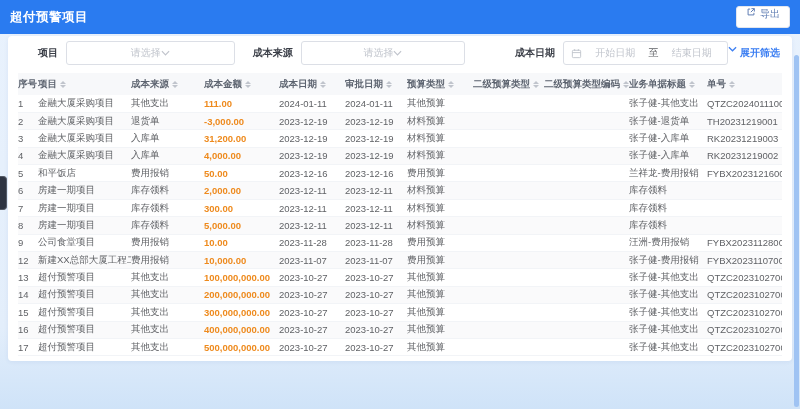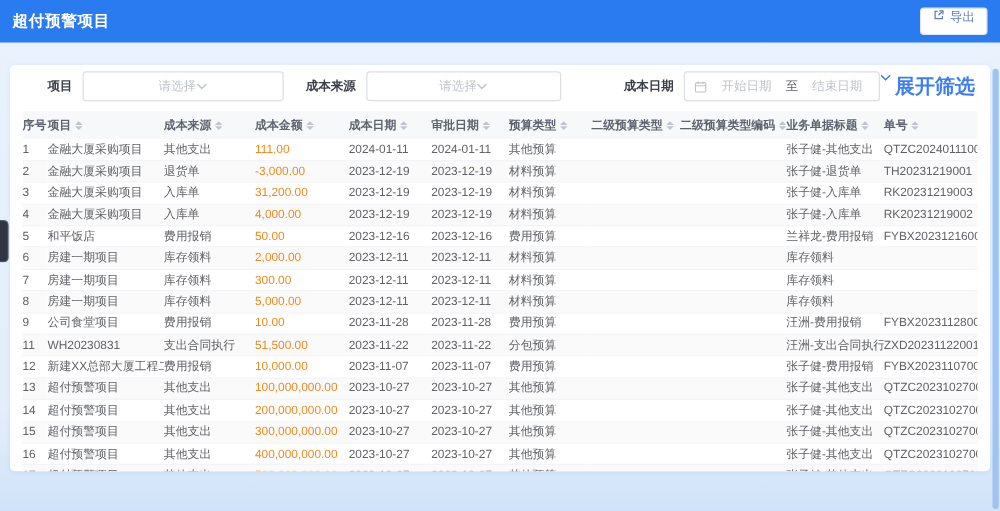--- a/index.html
+++ b/index.html
@@ -19,42 +19,41 @@
     background: #fff; border: 1px solid #e2e6ee; border-radius: 3px;
     height: 22px; padding: 0 9px; display: flex; gap: 4px;
     font-size: 10px; color: #5f7db3; cursor: pointer;
   }
   .export-btn svg { width: 10px; height: 10px; stroke: #5f7db3; fill: none; stroke-width: 1.2; }
   
   .card {
     position: absolute; left: 8px; right: 8px; top: 36px; height: 325px;
     background: #fff; border-radius: 4px; box-shadow: 0 1px 4px rgba(40,90,160,.08);
     overflow: hidden;
-    margin-top: 16px;
   }
   
   .filter-row { display: flex; align-items: center; padding: 5px 12px 0 20px; height: 29px; }
   .f-label { font-size: 10px; color: #3b3f48; font-weight: 600; white-space: nowrap; margin-right: 8px; }
   .select {
     height: 24px; border: 1px solid #dcdfe6; border-radius: 3px; background: #fff;
     display: flex; align-items: center; justify-content: center;
     padding: 0 8px; font-size: 10px; color: #c0c4cc; cursor: pointer;
   }
   .select-project { width: 190px; }
   .select-source { width: 185px; margin-right: 26px; }
   .chev svg { width: 9px; height: 6px; display:block; }
   .date-range {
     height: 24px; width: 186px; border: 1px solid #dcdfe6; border-radius: 3px;
     display: flex; align-items: center; padding: 0 7px; gap: 5px; font-size: 10px;
   }
   .date-range .cal svg { width: 11px; height: 11px; display:block; stroke:#c0c4cc; fill:none; }
   .ph { color: #c0c4cc; flex: 1; text-align: center; white-space: nowrap; }
   .to-sep { color: #606266; }
   .expand-link {
-    margin-left: auto; color: #3d7ff2; font-size: 16px; display: flex; align-items: flex-start;
+    margin-left: auto; color: #3d7ff2; font-size: 10px; display: flex; align-items: flex-start;
     gap: 3px; cursor: pointer; white-space: nowrap; font-weight: 600;
   }
   .sp-project { margin-left: 10px; }
   .sp-source  { margin-left: 18px; }
   .sp-date    { margin-left: 24px; }
   
   .action-row { display: flex; align-items: center; padding: 4px 20px 0; height: 26px; }
   .search-btn {
     width: 116px; height: 20px; background: #3d7ff2; color: #fff; border: none;
     border-radius: 3px; font-size: 10px; cursor: pointer; font-family: inherit;
@@ -65,21 +64,21 @@
   table { border-collapse: collapse; table-layout: fixed; width: 764px; }
   th, td {
     text-align: left; white-space: nowrap; overflow: hidden; font-weight: normal;
     padding: 0 4px 0 0;
   }
   thead th {
     height: 22px; background: #f7f8fa; color: #5d6470; font-size: 9.5px; font-weight: 600;
   }
   tbody td { height: 17.4px; color: #606266; font-size: 9.5px; border-bottom: 1px solid #f2f4f7; }
   tbody tr:nth-child(even) { background: #fafafb; }
-  td.amount { color: #ee8a1d; font-weight: normal; }
+  td.amount { color: #ee8a1d; font-weight: bold; }
   .th-inner { display: inline-flex; align-items: center; gap: 3px; }
   .carets { display: inline-flex; flex-direction: column; line-height: 0; }
   .caret { width: 0; height: 0; border: 3px solid transparent; display: block; }
   .caret.up { border-bottom-color: #c0c4cc; margin-bottom: 1px; }
   .caret.down { border-top-color: #c0c4cc; }
   
   .drawer-handle {
     position: absolute; left: 0; top: 176px; width: 7px; height: 34px;
     background: #2f3542; border-radius: 0 4px 4px 0; border: 1px solid #555b66; border-left: none;
     cursor: pointer;
@@ -358,33 +357,20 @@
             <td class="amount">10.00</td>
             <td>2023-11-28</td>
             <td>2023-11-28</td>
             <td>费用预算</td>
             <td></td>
             <td></td>
             <td>汪洲-费用报销</td>
             <td>FYBX20231128001</td>
           </tr>
           <tr>
-            <td>11</td>
-            <td>WH20230831</td>
-            <td>支出合同执行</td>
-            <td class="amount">51,500.00</td>
-            <td>2023-11-22</td>
-            <td>2023-11-22</td>
-            <td>分包预算</td>
-            <td></td>
-            <td></td>
-            <td>汪洲-支出合同执行</td>
-            <td>ZXD20231122001</td>
-          </tr>
-          <tr>
             <td>12</td>
             <td>新建XX总部大厦工程二期</td>
             <td>费用报销</td>
             <td class="amount">10,000.00</td>
             <td>2023-11-07</td>
             <td>2023-11-07</td>
             <td>费用预算</td>
             <td></td>
             <td></td>
             <td>张子健-费用报销</td>

